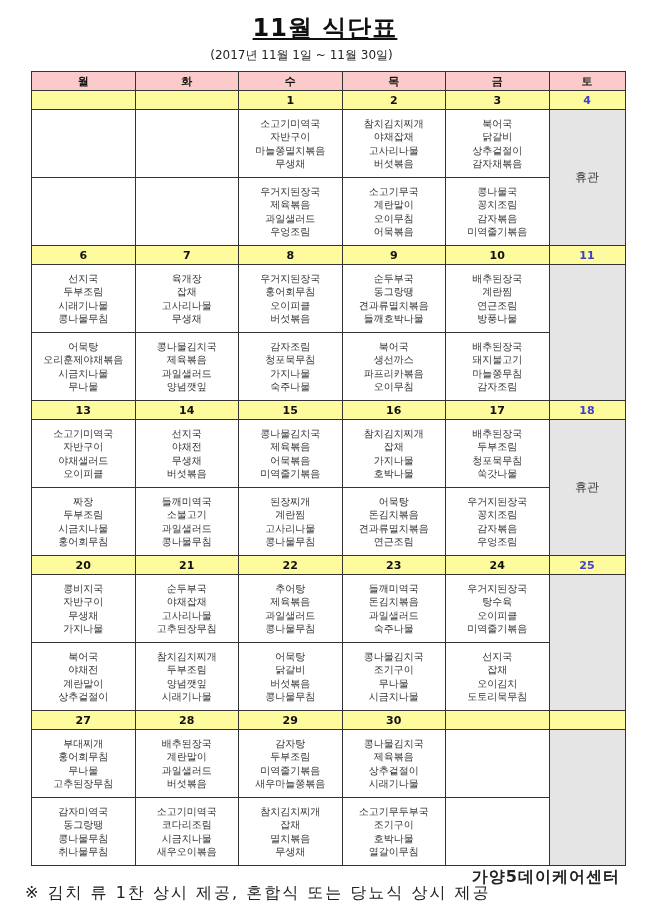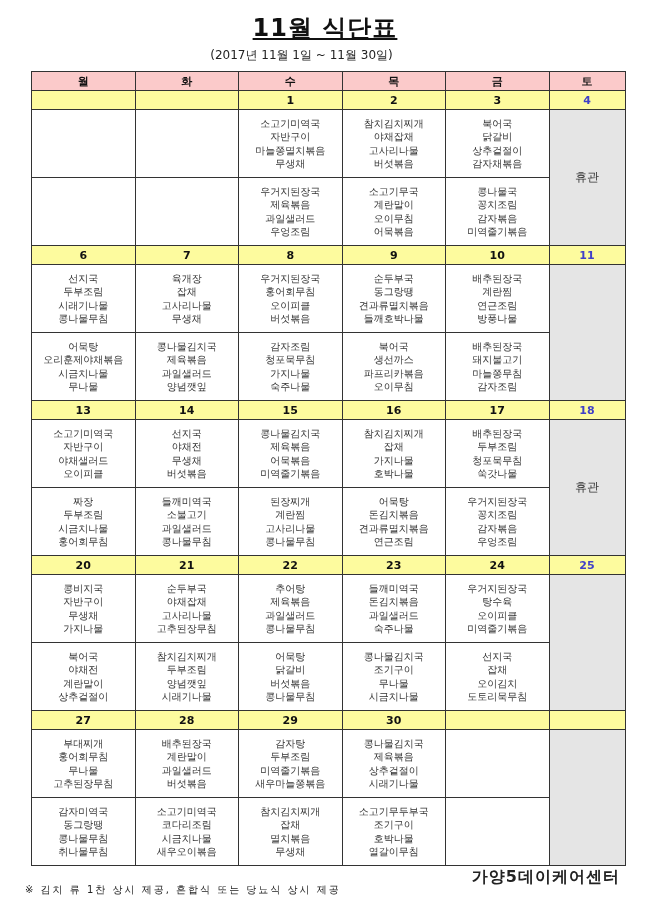--- a/index.html
+++ b/index.html
@@ -10,21 +10,21 @@
   table.menu td, table.menu th { border:1px solid #333; padding:0; text-align:center; vertical-align:middle; }
   th.dow { background:#fbcaca; height:18px; font-size:11px; font-weight:bold; color:#111; }
   td.date { background:#fdfb9e; height:18px; font-size:11px; font-weight:bold; color:#111; }
   td.date.sat { color:#4040c8; }
   td.meal { height:67px; font-size:10px; line-height:13.5px; color:#333; background:#fff;margin-left:7px; }
   td.meal .item { display:block; white-space:nowrap; }
   td.closed { font-size:12px; color:#333; background:#e5e5e5; }
   col.wk { width:103.5px; }
   col.sa { width:76px; }
   .center-name { position:absolute; right:30px; top:867px; font-size:16px; font-weight:bold; color:#222; letter-spacing:1px; }
-  .footnote { position:absolute; left:25px; top:883px; font-size:10px; color:#222; letter-spacing:2px; }
+  .footnote { position:absolute; left:25px; top:883px; font-size:16px; color:#222; letter-spacing:2px; }
 </style>
 </head>
 <body>
 
 <div class="title">11월 식단표</div>
 <div class="subtitle">(2017년 11월 1일 ~ 11월 30일)</div>
 
 <table class="menu">
   <colgroup>
     <col class="wk">

